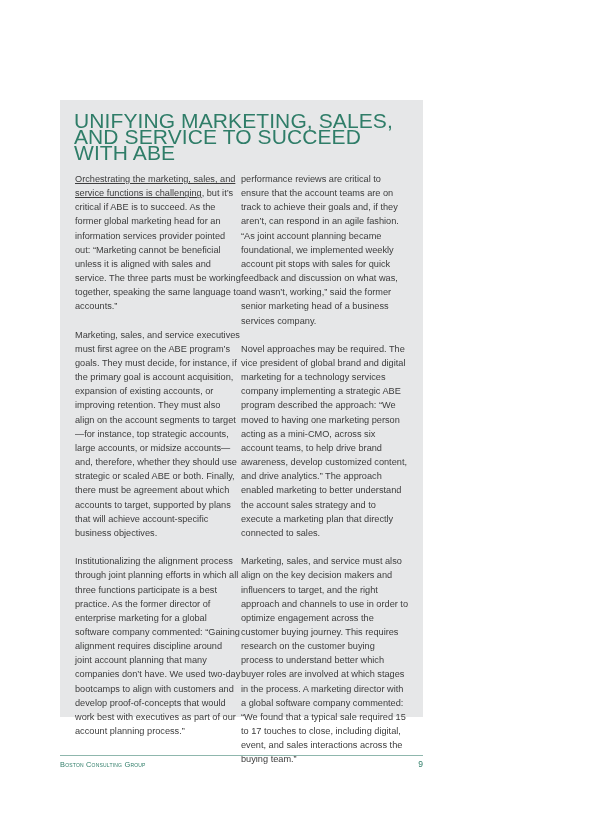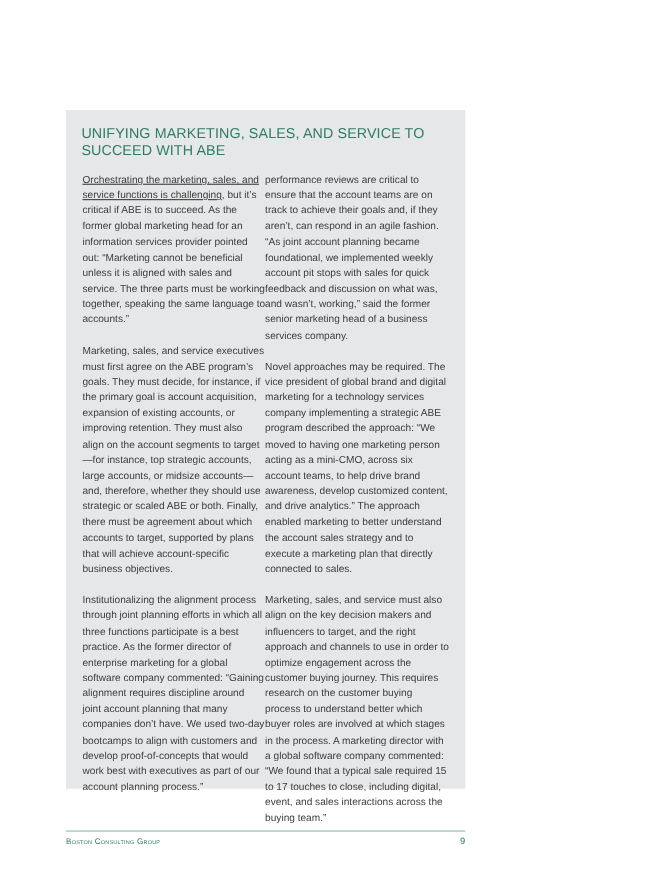--- a/index.html
+++ b/index.html
@@ -19,21 +19,21 @@
       position: absolute;
       left: 60px;
       top: 100px;
       width: 363px;
       height: 617px;
       background: #e6e7e8;
       box-sizing: border-box;
       padding: 13px 14px 0 14px;
     }
     .box-title {
-      font-size: 13px;
+      font-size: 21px;
       line-height: 16px;
       color: #2f7d68;
       letter-spacing: 0.1px;
       margin: 0 0 11px 0;
       font-weight: normal;
       text-transform: uppercase;
       width: 330px;
     }
     .columns {
       display: flex;

